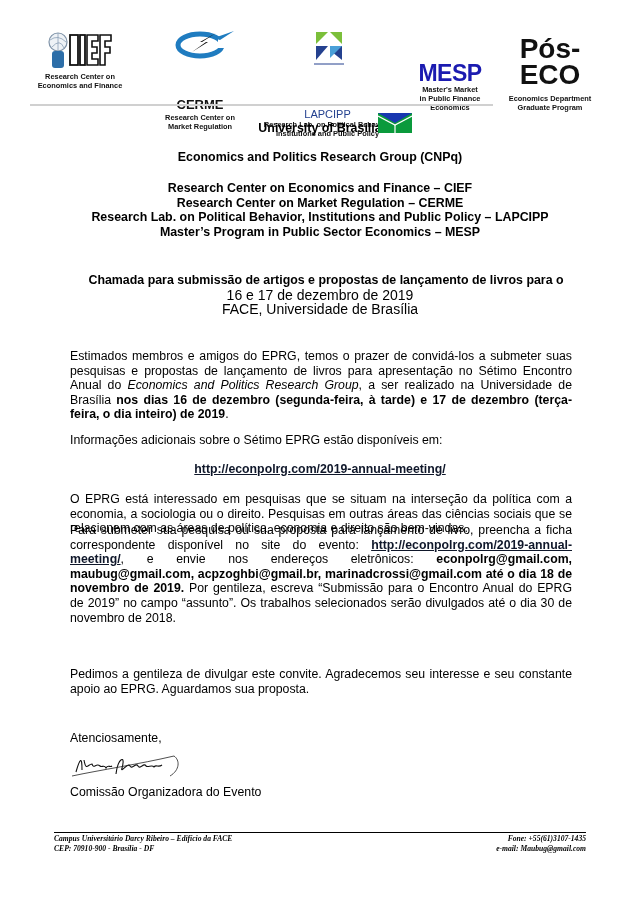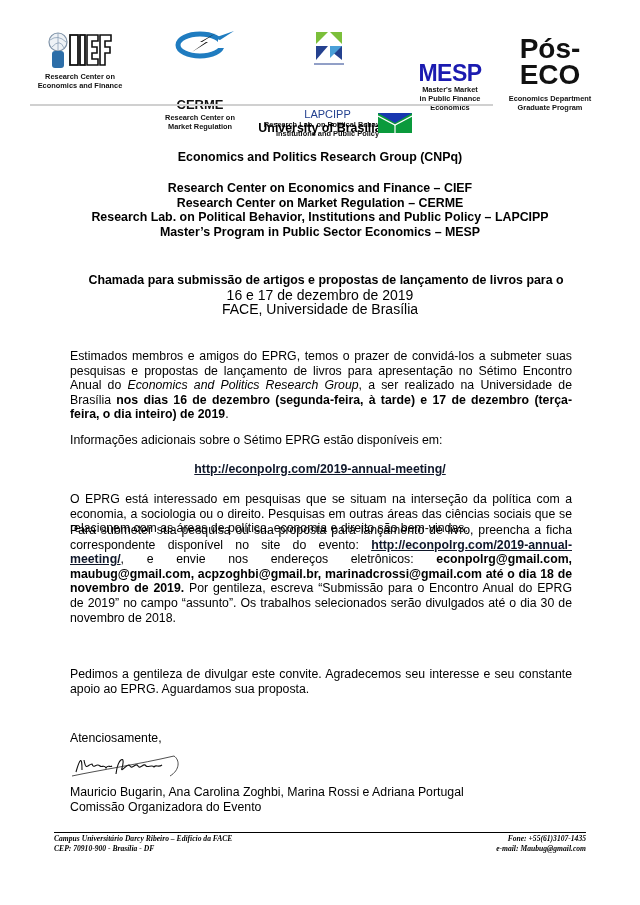--- a/index.html
+++ b/index.html
@@ -130,21 +130,20 @@
 
 <div class="para" style="top:731px;">Atenciosamente,</div>
 
 <svg class="abs" style="left:70px; top:750px;" width="115" height="30" viewBox="0 0 115 30">
   <path d="M6 22 C10 8 12 6 12 20 M14 10 C16 22 18 14 22 14 C24 20 26 12 30 16 C32 18 34 14 36 18 C38 14 40 18 42 16" fill="none" stroke="#111" stroke-width="1.1"></path>
   <path d="M46 24 C48 8 56 4 52 18 C50 24 58 12 60 16 C62 20 66 12 68 16 C70 20 74 12 76 16 C78 18 82 14 84 17 C86 14 88 18 92 15" fill="none" stroke="#111" stroke-width="1.1"></path>
   <path d="M2 26 C30 20 70 14 104 6 C110 10 110 20 100 26" fill="none" stroke="#222" stroke-width="0.8"></path>
 </svg>
 
 <div class="para" style="top:785px;">
-  <div>Mauricio Bugarin, Ana Carolina Zoghbi, Marina Rossi e Adriana Portugal</div>
   <div>Comissão Organizadora do Evento</div>
 </div>
 
 <div class="footer-rule"></div>
 <div class="footer" style="left:54px; top:834px;">
   <div>Campus Universitário Darcy Ribeiro – Edifício da FACE</div>
   <div>CEP: 70910-900 - Brasília - DF</div>
 </div>
 <div class="footer" style="right:54px; top:834px; text-align:right;">
   <div>Fone: +55(61)3107-1435</div>

